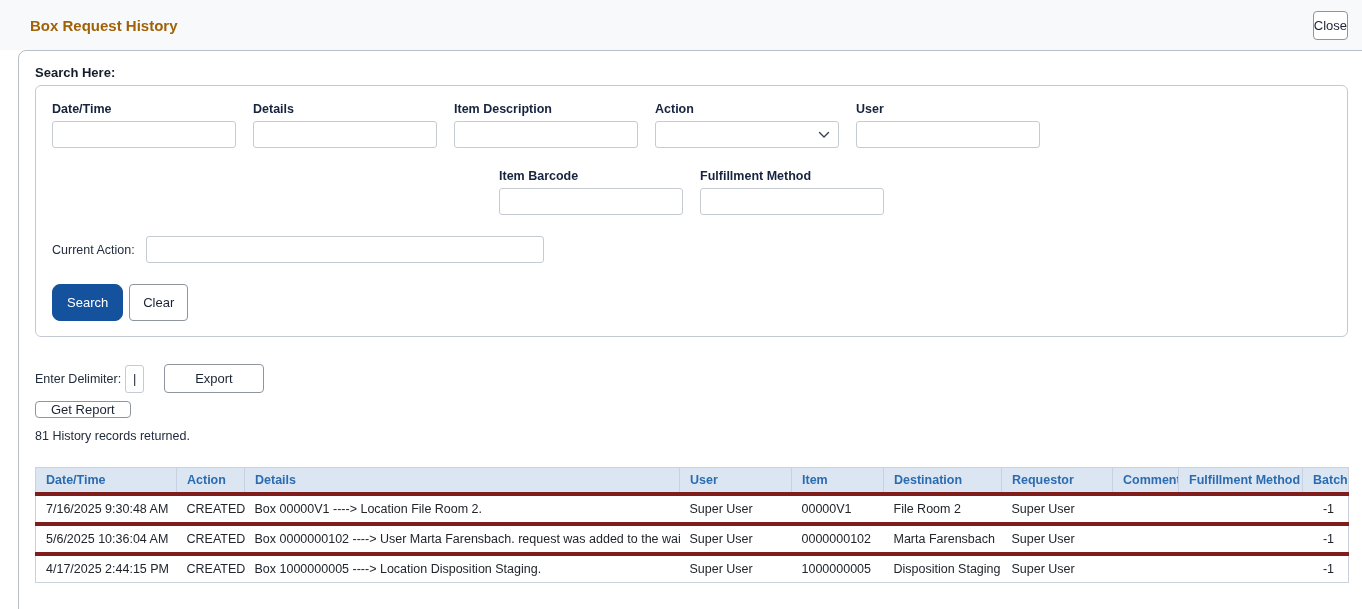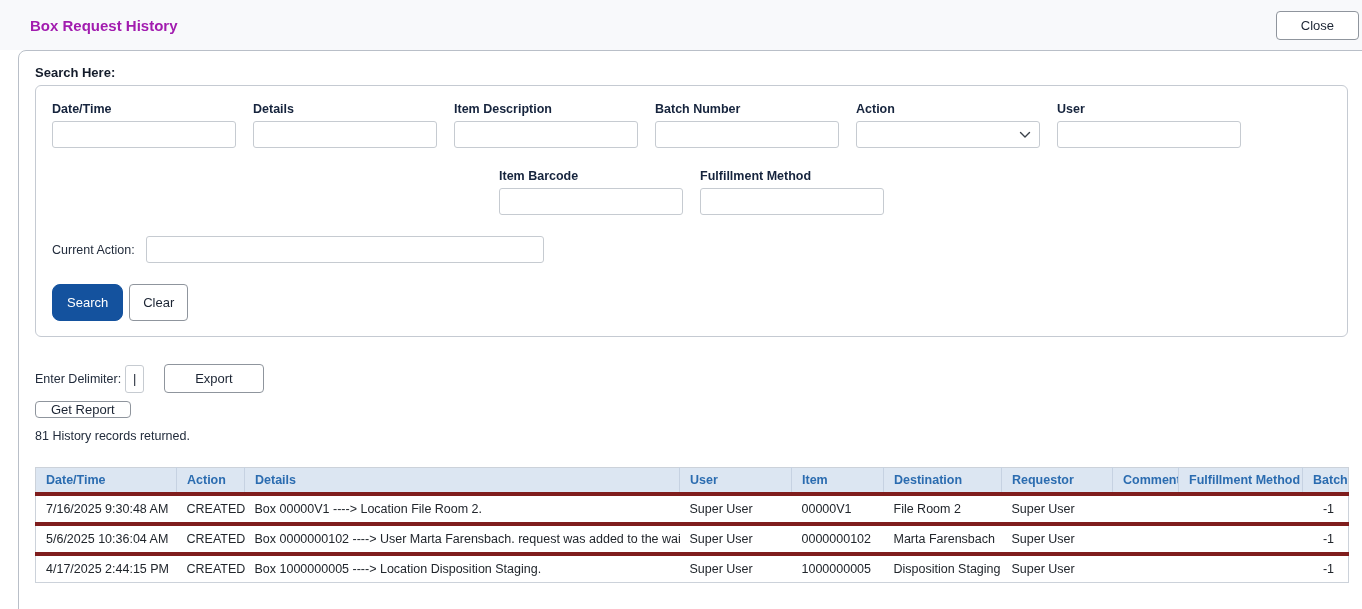--- a/index.html
+++ b/index.html
@@ -12,33 +12,33 @@
   }
   
   .app-header {
     height: 50px;
     background: #f8f9fb;
     display: flex;
     align-items: center;
     justify-content: space-between;
     padding: 0 2px 0 30px;
   }
-  .app-title { font-size: 15px; font-weight: bold; color: #a21caf; }
+  .app-title { font-size: 15px; font-weight: bold; color: #a16207; }
   .btn {
     font-family: "Liberation Sans", sans-serif;
     font-size: 13px;
     color: #1b2433;
     background: #ffffff;
     border: 1px solid #8f959d;
     border-radius: 4px;
     padding: 10px 13px;
     cursor: pointer;
     white-space: nowrap;
   }
-  .close-btn { margin-right: 1px; padding: 6px 24px; }
+  .close-btn { margin-right: 12px; padding: 6px 0; }
   
   .outer-container {
     margin-left: 18px;
     width: 1400px;          
     height: 600px;          
     border: 1px solid #b9bfc8;
     border-radius: 8px 0 0 0;
     background: #ffffff;
     padding: 14px 0 0 16px;
   }
@@ -160,24 +160,20 @@
       <div class="field">
         <div class="field-label">Date/Time</div>
         <input class="text-input" type="text" value="" style="">
       </div>
       <div class="field">
         <div class="field-label">Details</div>
         <input class="text-input" type="text" value="" style="">
       </div>
       <div class="field">
         <div class="field-label">Item Description</div>
-        <input class="text-input" type="text" value="" style="">
-      </div>
-      <div class="field">
-        <div class="field-label">Batch Number</div>
         <input class="text-input" type="text" value="" style="">
       </div>
       <div class="field">
         <div class="field-label">Action</div>
         <div class="select-input">
           <span>
             <svg class="chev" width="12" height="8" viewBox="0 0 12 8">
                 <polyline points="1.5,1.5 6,6 10.5,1.5" fill="none" stroke="#3a4149" stroke-width="1.4" stroke-linecap="round" stroke-linejoin="round"></polyline>
               </svg>
           </span>

